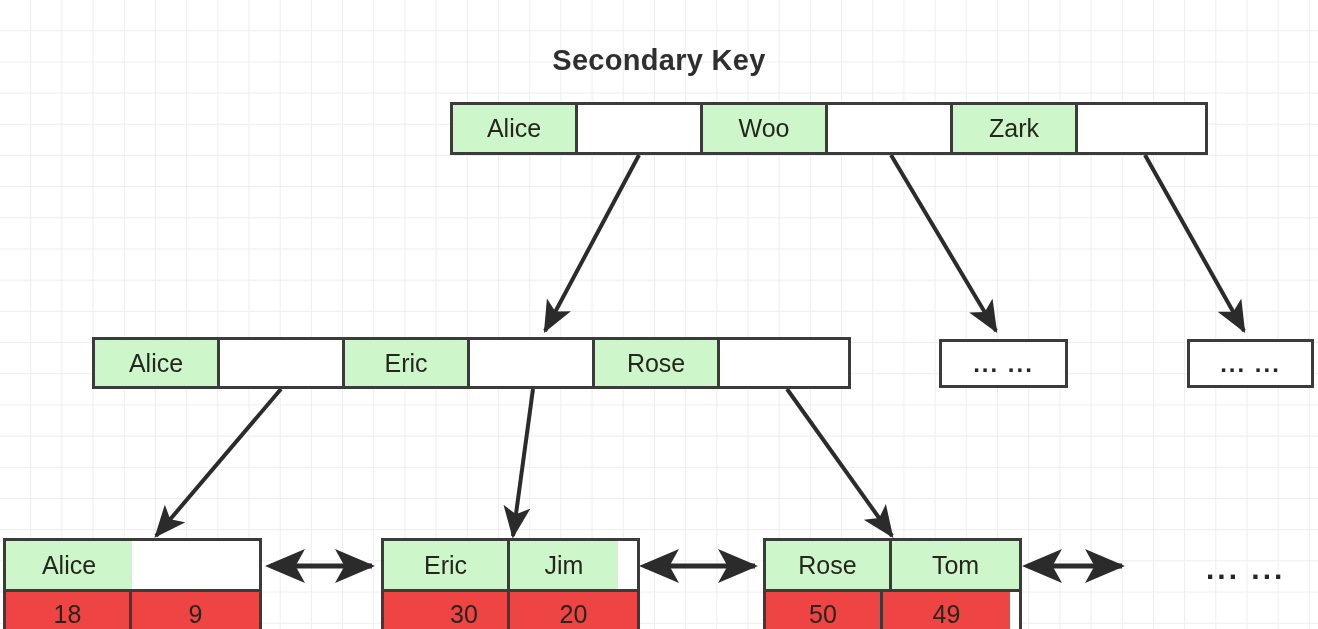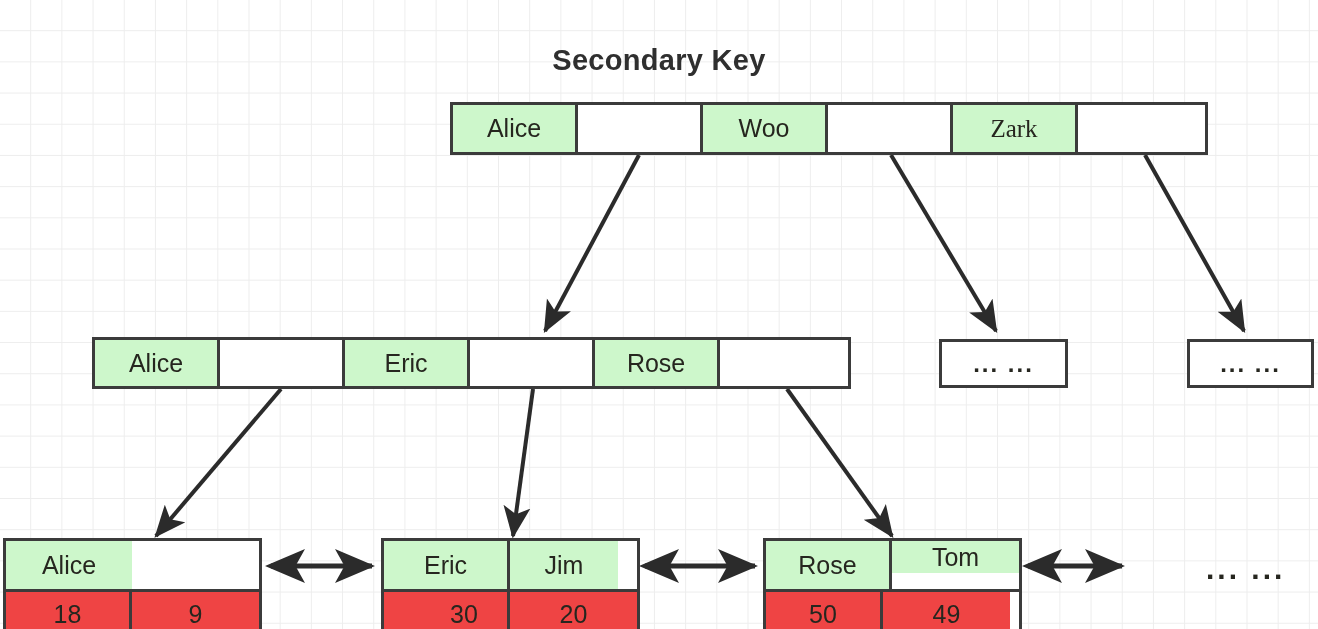--- a/index.html
+++ b/index.html
@@ -177,21 +177,21 @@
     <line x1="645" y1="542" x2="755" y2="542" stroke="#2b2b2b" stroke-width="5" marker-end="url(#arrowEnd)" marker-start="url(#arrowStart)"></line>
 
     <line x1="1028" y1="542" x2="1122" y2="542" stroke="#2b2b2b" stroke-width="5" marker-end="url(#arrowEnd)" marker-start="url(#arrowStart)"></line>
   </svg>
 
   <div class="node" id="root-node" style="left:450px; top:78px; width:758px; height:53px;">
     <div class="cell key" style="width:126px;">Alice</div>
     <div class="cell blank" style="width:126px;"></div>
     <div class="cell key" style="width:126px;">Woo</div>
     <div class="cell blank" style="width:126px;"></div>
-    <div class="cell key" style="width:126px;font-family:Liberation Serif, serif;">Zark</div>
+    <div class="cell key" style="width:126px;">Zark</div>
     <div class="cell blank" style="width:128px;"></div>
   </div>
 
   <div class="node" id="internal-node-1" style="left:92px; top:313px; width:759px; height:52px;">
     <div class="cell key" style="width:126px;">Alice</div>
     <div class="cell blank" style="width:126px;"></div>
     <div class="cell key" style="width:126px;">Eric</div>
     <div class="cell blank" style="width:126px;"></div>
     <div class="cell key" style="width:126px;">Rose</div>
     <div class="cell blank" style="width:129px;"></div>
@@ -222,21 +222,21 @@
     </div>
     <div class="leaf-row values">
       <div class="leaf-cell" style="width:126px; height:44px;padding-left:37px;">30</div>
       <div class="leaf-cell" style="width:127px; height:44px;text-align:right;">20</div>
     </div>
   </div>
 
   <div class="leaf" style="left:763px; top:514px; width:259px; height:101px;">
     <div class="leaf-row names">
       <div class="leaf-cell" style="width:126px; height:48px;">Rose</div>
-      <div class="leaf-cell" style="width:127px; height:32px;">Tom</div>
+      <div class="leaf-cell" style="width:127px; height:48px;">Tom</div>
     </div>
     <div class="leaf-row values">
       <div class="leaf-cell" style="width:117px; height:44px;">50</div>
       <div class="leaf-cell" style="width:127px; height:44px;">49</div>
     </div>
   </div>
 
   <div id="tail-dots">...  ...</div>
 
 </div>

